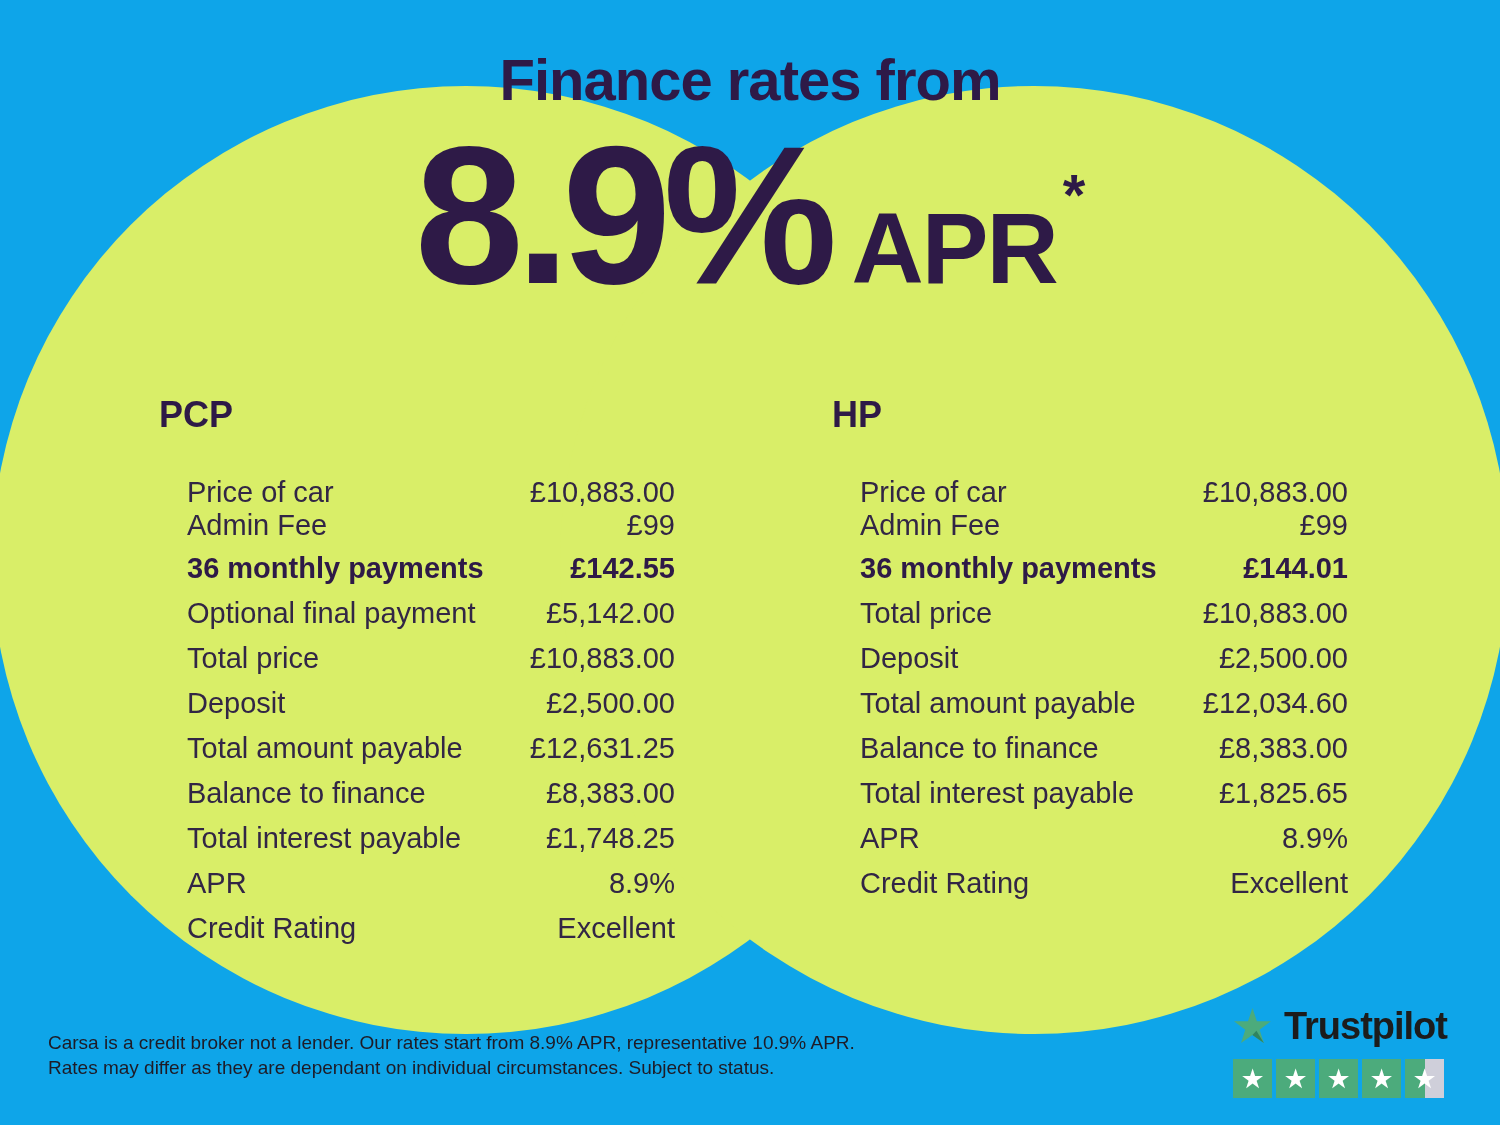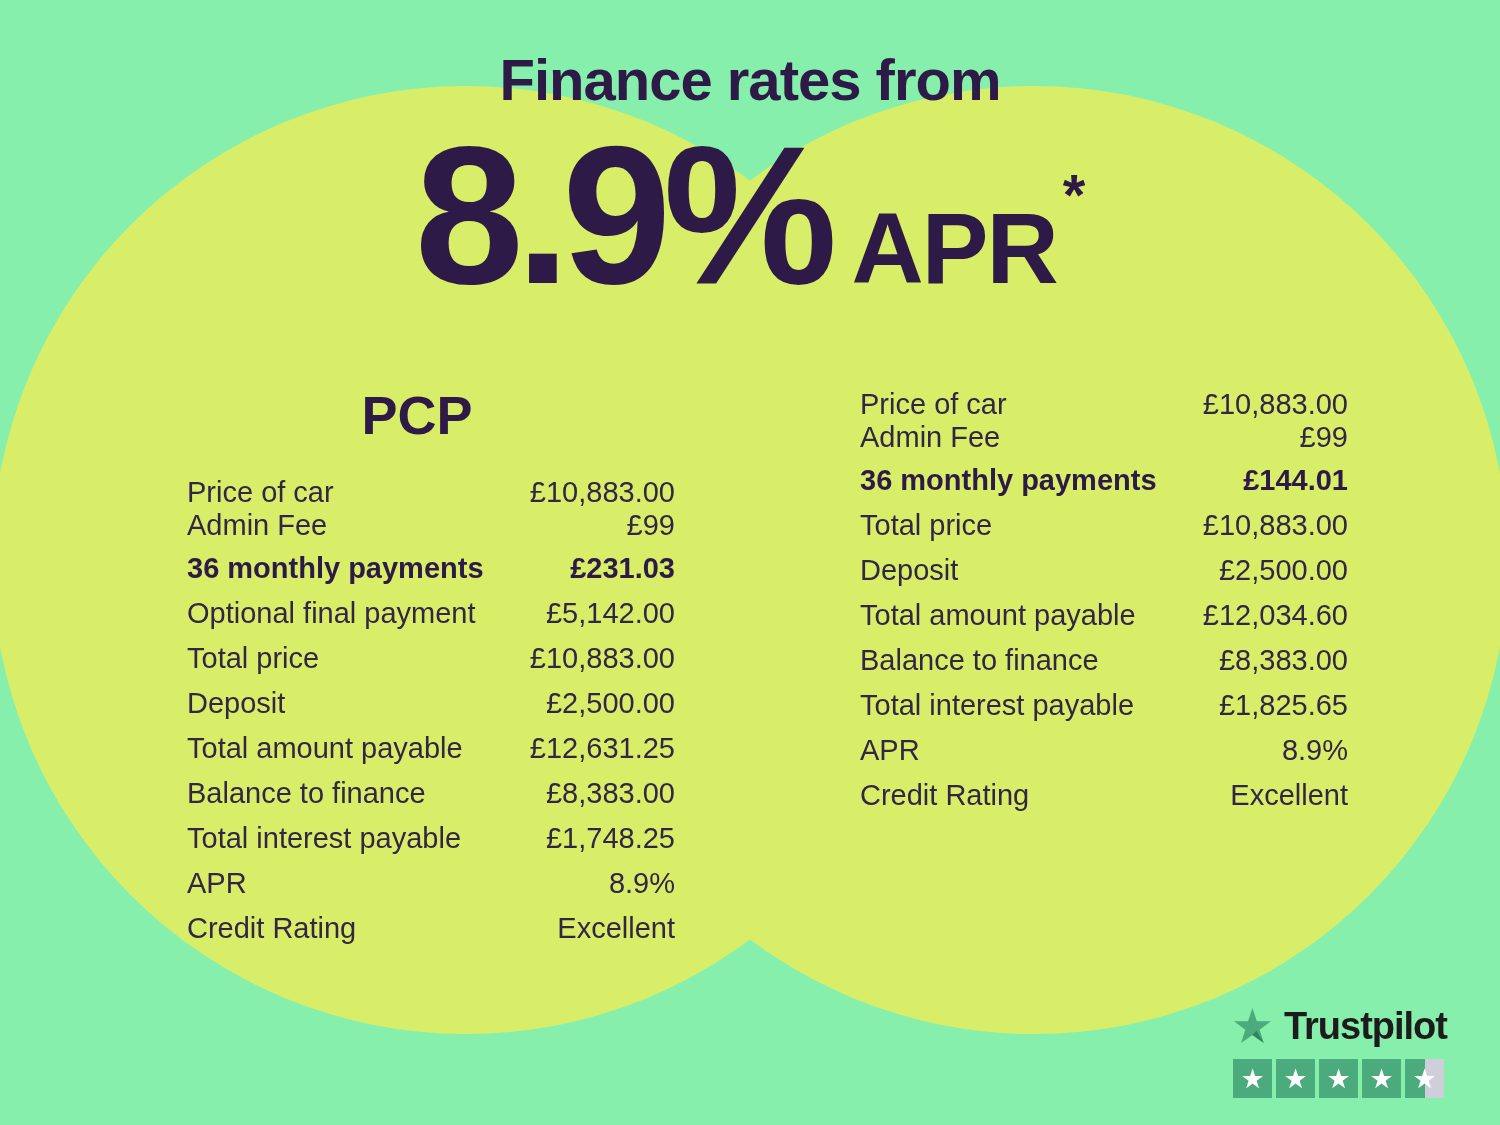--- a/index.html
+++ b/index.html
@@ -2,21 +2,21 @@
 <html><head>
 <meta charset="utf-8">
 <style>
   * { margin: 0; padding: 0; box-sizing: border-box; }
   html, body { background: #eef9c4; }
   .canvas {
     position: relative;
     width: 1500px;
     height: 1125px;
     overflow: hidden;
-    background: #86efac;
+    background: #0ea5e9;
     font-family: "Liberation Sans", sans-serif;
     color: #2e1a47;
   }
   .bg-circle {
     position: absolute;
     width: 948px;
     height: 948px;
     border-radius: 50%;
     background: #d9ee68;
     top: 86px;
@@ -62,22 +62,22 @@
   }
 
   .fin-table {
     position: absolute;
     top: 388px;
     width: 488px;
   }
   .fin-table.pcp { left: 187px; }
   .fin-table.hp  { left: 860px; }
   .fin-heading {
-    text-align: center;
-    font-size: 54px;
+    text-align: left;
+    font-size: 36px;
     font-weight: 800;
     line-height: 54px;
     margin-left: -28px;
     margin-bottom: 34px;
   }
   .row {
     display: flex;
     justify-content: space-between;
     align-items: center;
     font-size: 29px;
@@ -161,21 +161,21 @@
     <div class="row tight">
       <span class="lbl">Price of car</span>
       <span class="val">£10,883.00</span>
     </div>
     <div class="row tight">
       <span class="lbl">Admin Fee</span>
       <span class="val">£99</span>
     </div>
     <div class="row bold gap-before">
       <span class="lbl">36 monthly payments</span>
-      <span class="val">£231.03</span>
+      <span class="val">£142.55</span>
     </div>
     <div class="row">
       <span class="lbl">Optional final payment</span>
       <span class="val">£5,142.00</span>
     </div>
     <div class="row">
       <span class="lbl">Total price</span>
       <span class="val">£10,883.00</span>
     </div>
     <div class="row">
@@ -198,20 +198,21 @@
       <span class="lbl">APR</span>
       <span class="val">8.9%</span>
     </div>
     <div class="row">
       <span class="lbl">Credit Rating</span>
       <span class="val">Excellent</span>
     </div>
   </div>
 
   <div class="fin-table hp">
+    <div class="fin-heading">HP</div>
     <div class="row tight">
       <span class="lbl">Price of car</span>
       <span class="val">£10,883.00</span>
     </div>
     <div class="row tight">
       <span class="lbl">Admin Fee</span>
       <span class="val">£99</span>
     </div>
     <div class="row bold gap-before">
       <span class="lbl">36 monthly payments</span>
@@ -240,20 +241,24 @@
     <div class="row">
       <span class="lbl">APR</span>
       <span class="val">8.9%</span>
     </div>
     <div class="row">
       <span class="lbl">Credit Rating</span>
       <span class="val">Excellent</span>
     </div>
   </div>
 
+  <div class="disclaimer">
+    <div>Carsa is a credit broker not a lender. Our rates start from 8.9% APR, representative 10.9% APR.</div>
+    <div>Rates may differ as they are dependant on individual circumstances. Subject to status.</div>
+  </div>
 
   <div class="trustpilot">
     <div class="tp-brand-row">
       <svg class="tp-logo-star" viewBox="0 0 44 42" xmlns="http://www.w3.org/2000/svg">
         <polygon fill="#4cab7c" points="22,0 27.0,15.1 42.9,15.2 30.1,24.6 34.9,39.8 22,30.5 9.1,39.8 13.9,24.6 1.1,15.2 17.0,15.1"></polygon>
         <polygon fill="#2f8460" points="22,30.5 34.9,39.8 26.5,25.8"></polygon>
       </svg>
       <span class="tp-brand-text">Trustpilot</span>
     </div>
     <div class="tp-stars">

